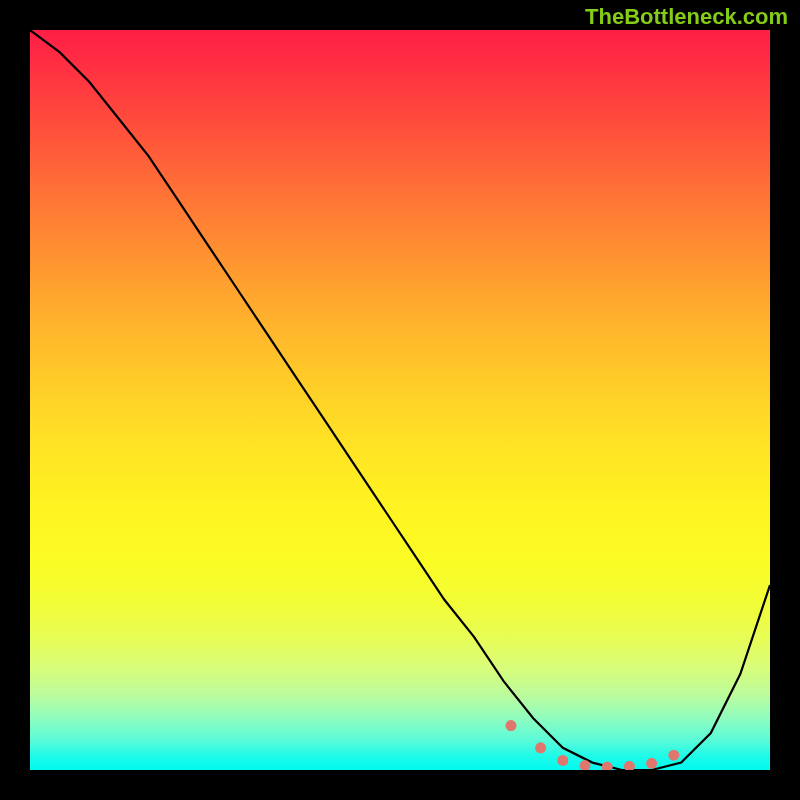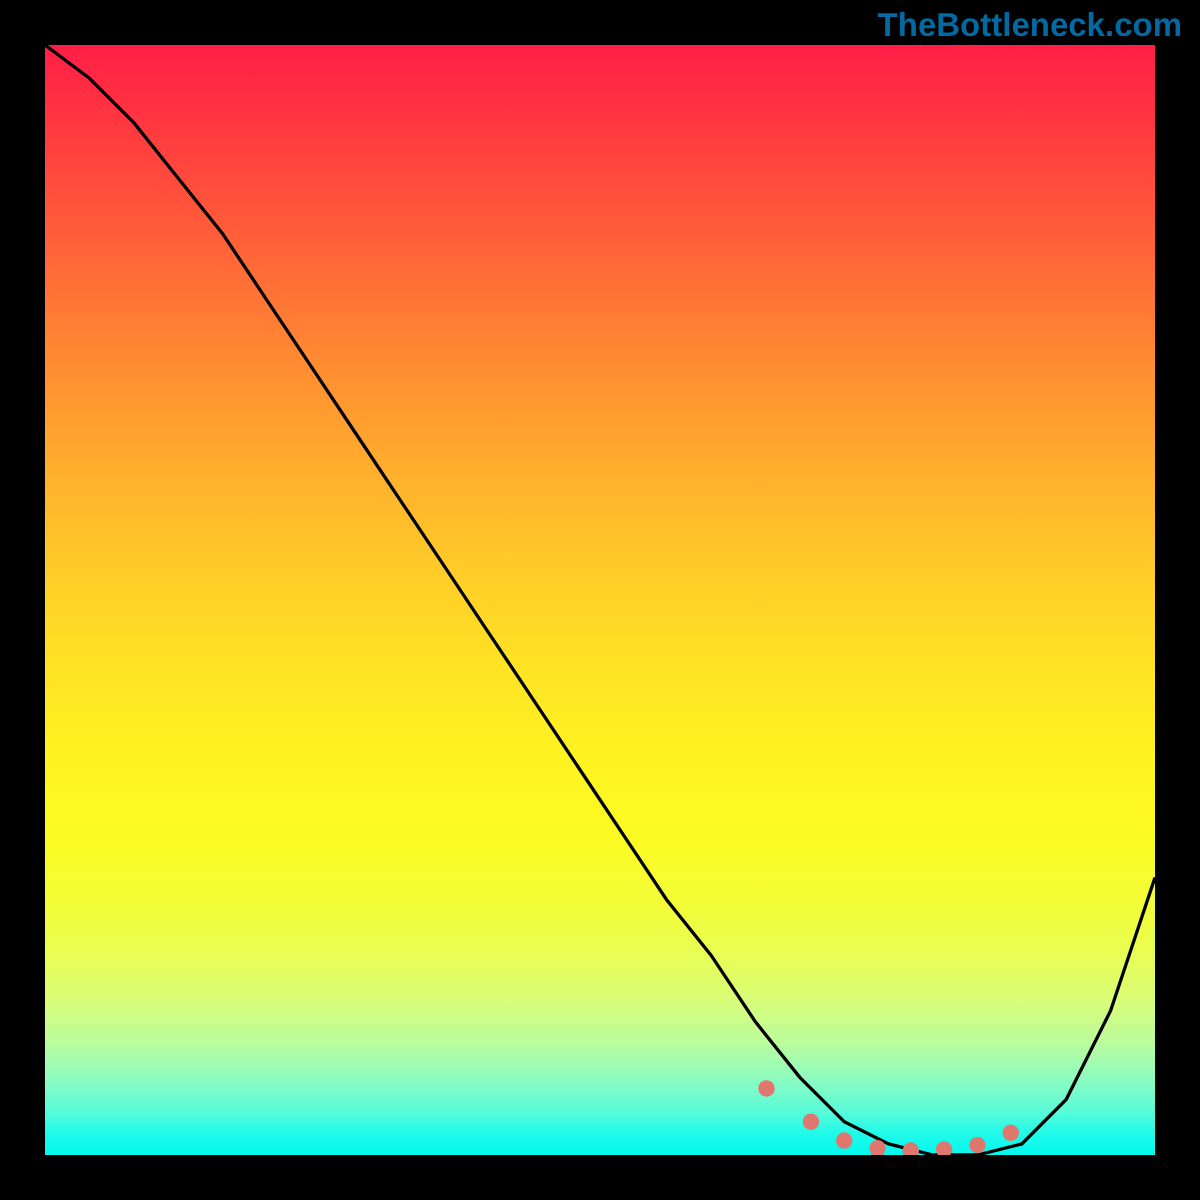--- a/index.html
+++ b/index.html
@@ -10,21 +10,21 @@
     position: relative;
     overflow: hidden;
   }
   .watermark {
     position: absolute;
     top: 4px;
     right: 12px;
     font-family: Arial, sans-serif;
     font-size: 22px;
     font-weight: bold;
-    color: #0369a1;
+    color: #84cc16;
     z-index: 10;
   }
   .plot-area {
     position: absolute;
     left: 30px;
     top: 30px;
     width: 740px;
     height: 740px;
     background: linear-gradient(to bottom,
       #ff1e46 0%,

